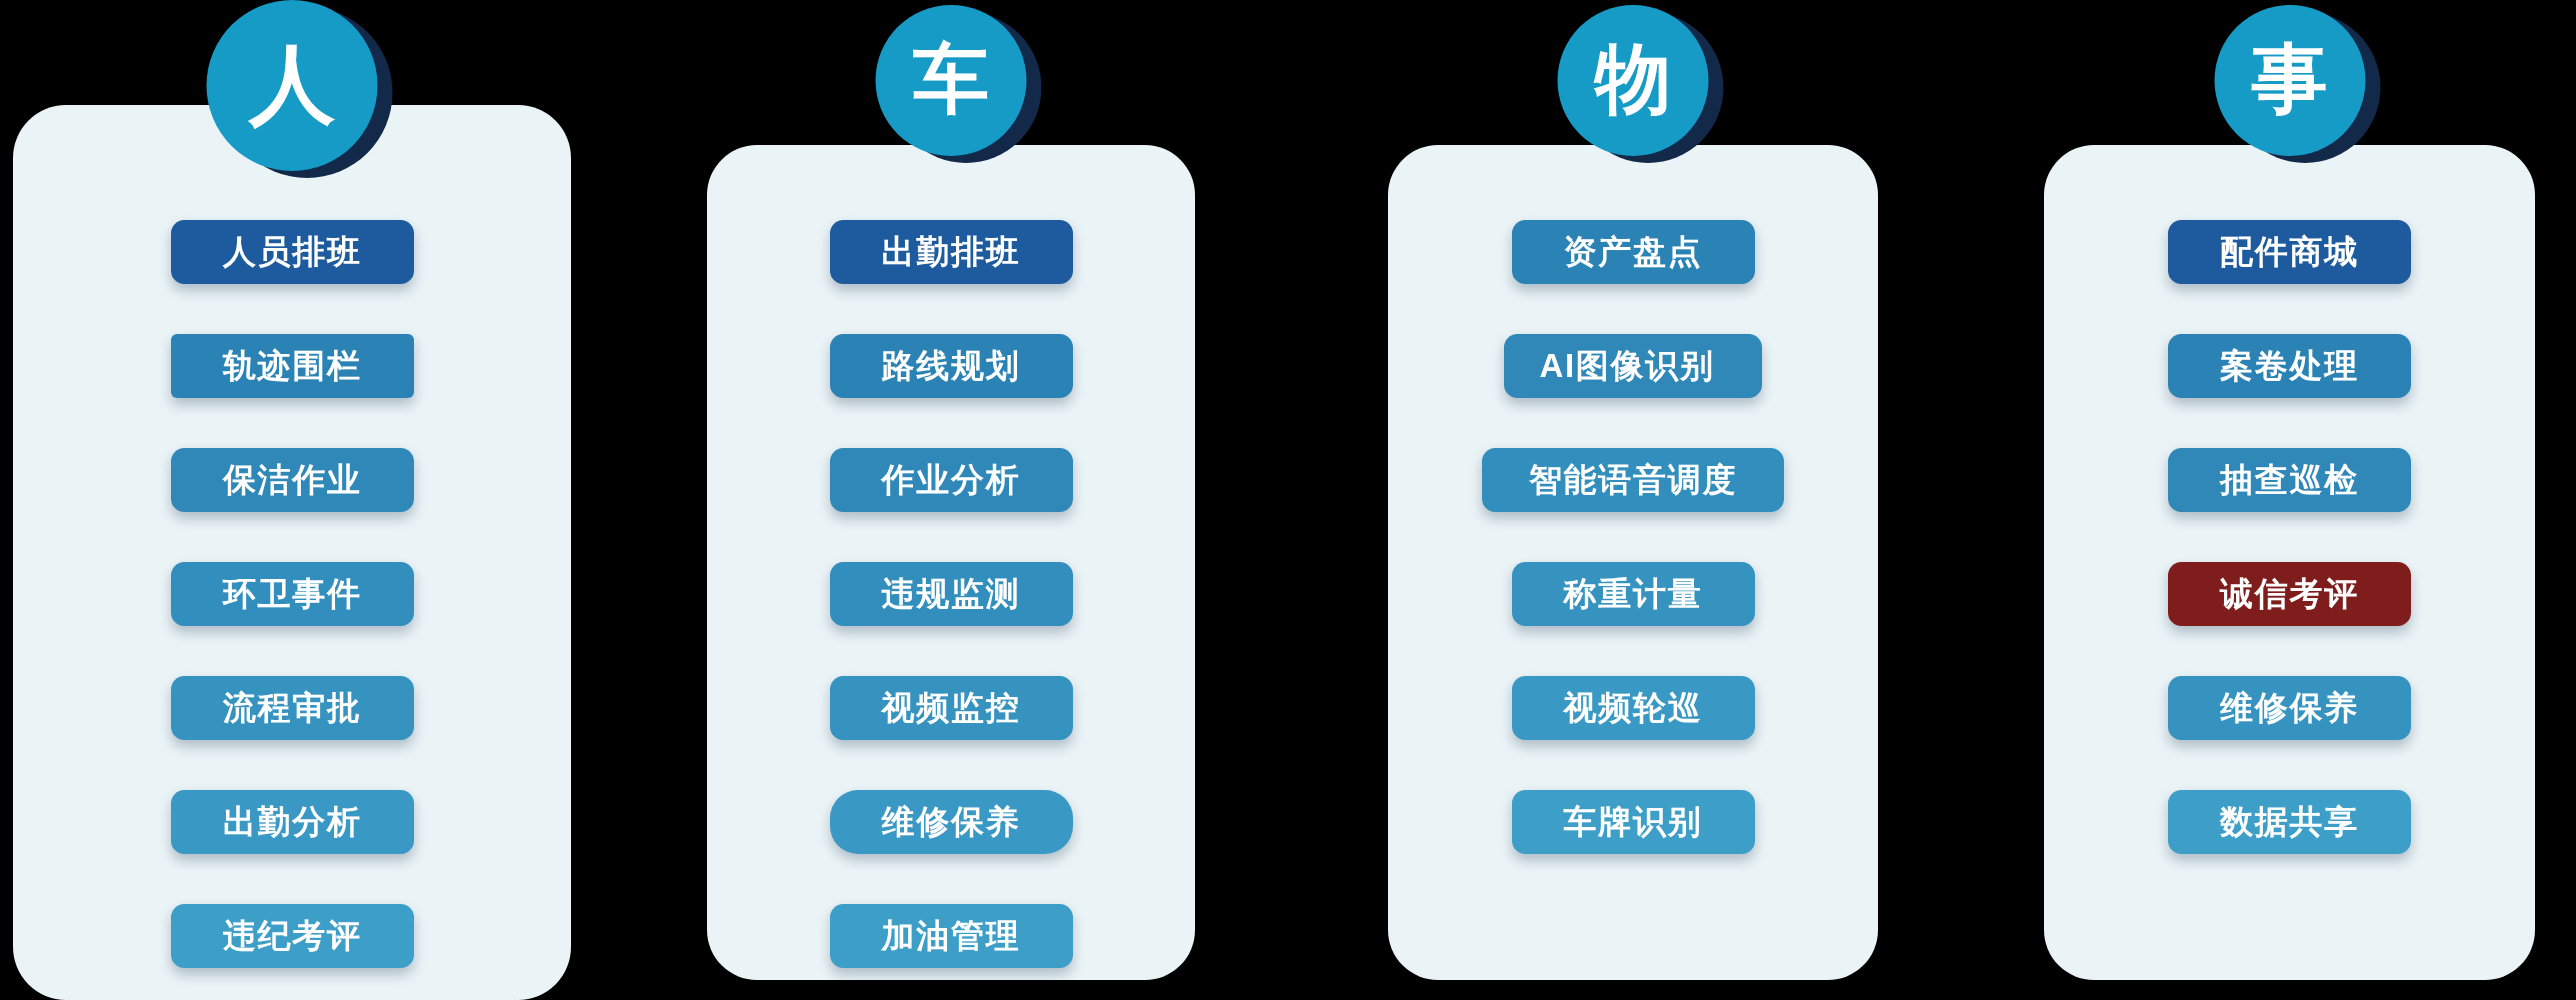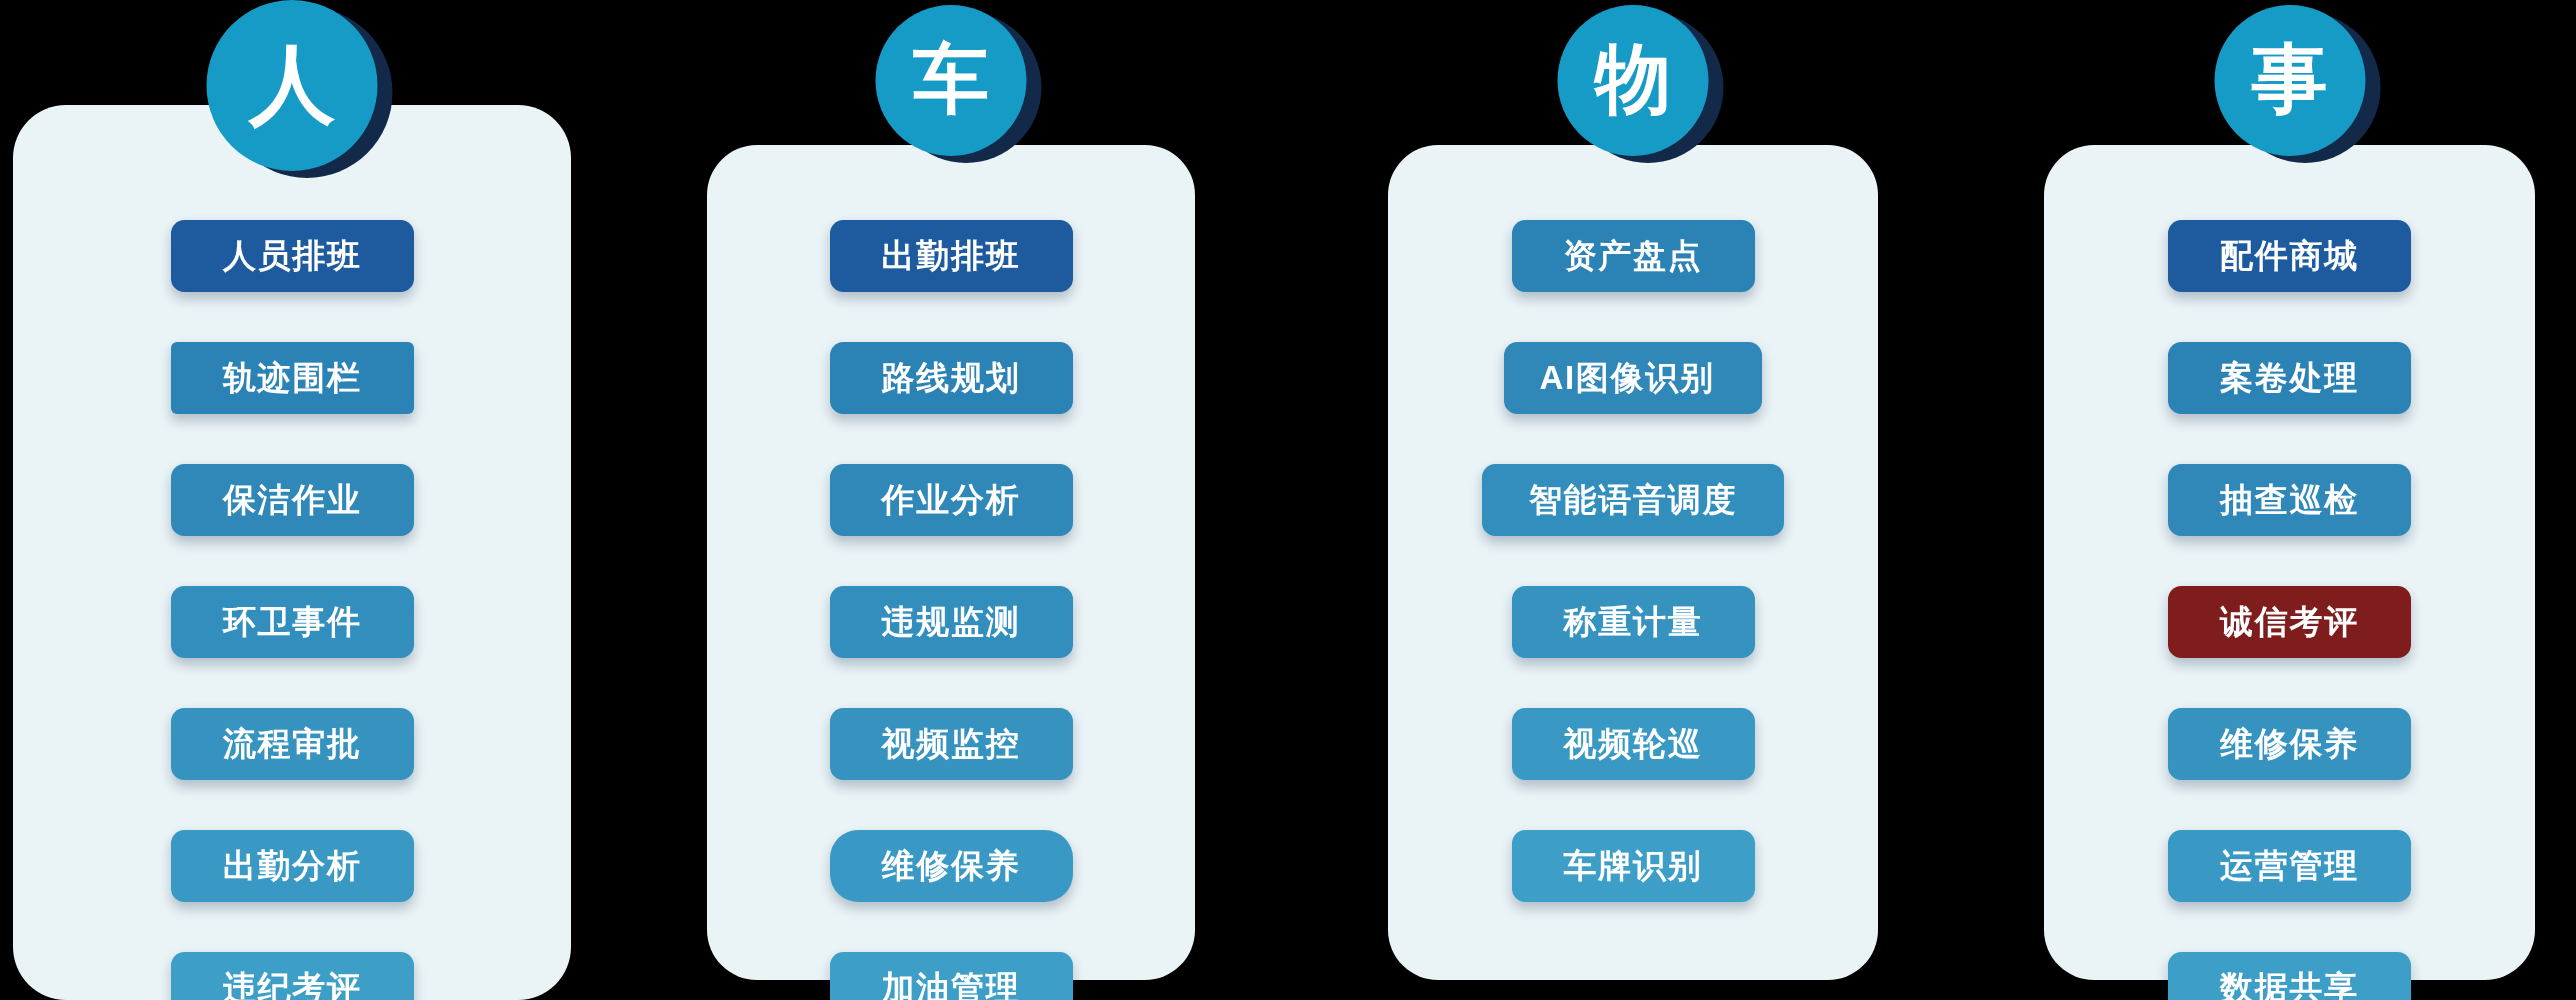--- a/index.html
+++ b/index.html
@@ -72,21 +72,21 @@
     top: 220px;
     margin: 0;
     padding: 0;
     list-style: none;
     display: flex;
     flex-direction: column;
     align-items: center;
     gap: 50px;
   }
   .pill {
-    height: 72px;
+    height: 64px;
     min-width: 243px;
     box-sizing: border-box;
     padding: 0 47px;
     border-radius: 13.3px;
     display: flex;
     align-items: center;
     justify-content: center;
     color: var(--pill-text, #fff);
     font-size: 33px;
     font-weight: bold;
@@ -165,18 +165,17 @@
       <div class="badge">
         <span class="badge-label">事</span>
       </div>
     </div>
     <ul class="pill-list">
         <li class="pill pill-first">配件商城</li>
         <li class="pill" style="background: rgb(43, 130, 180);">案卷处理</li>
         <li class="pill" style="background: rgb(47, 136, 184);">抽查巡检</li>
         <li class="pill" style="background: #7f1d1d; text-align: right;">诚信考评</li>
         <li class="pill" style="background: rgb(54, 147, 192);">维修保养</li>
-        <li class="pill" style="background: rgb(57, 153, 196);">运营管理</li>
         <li class="pill" style="background: rgb(61, 159, 200);">数据共享</li>
       </ul>
   </section>
 </div>
 
 
 </body></html>

